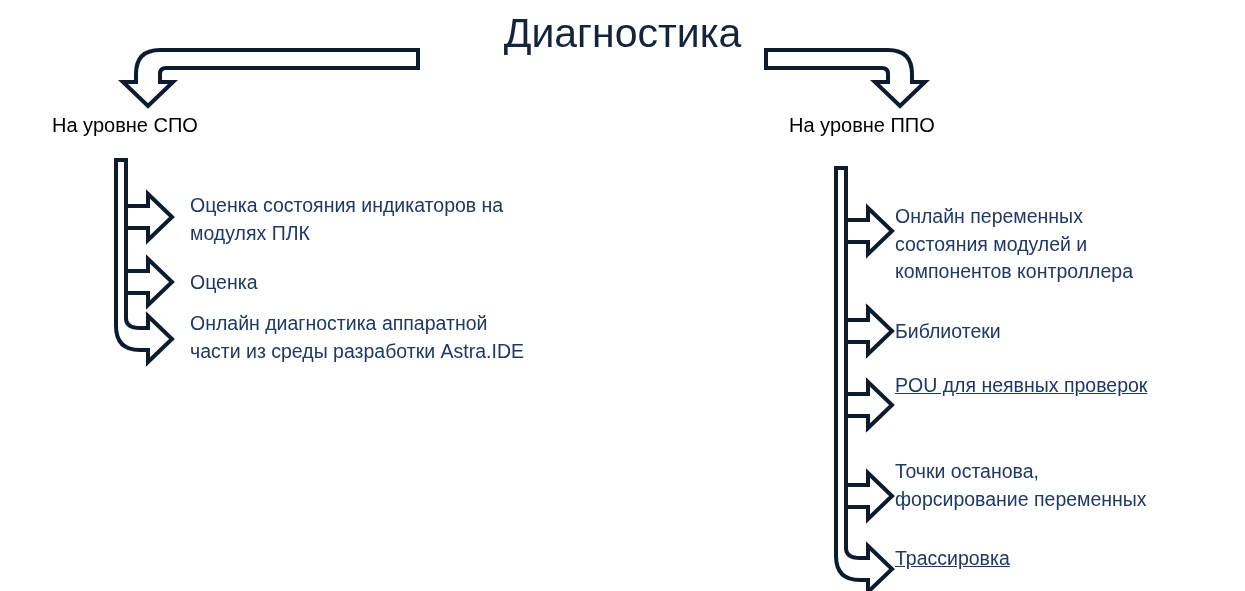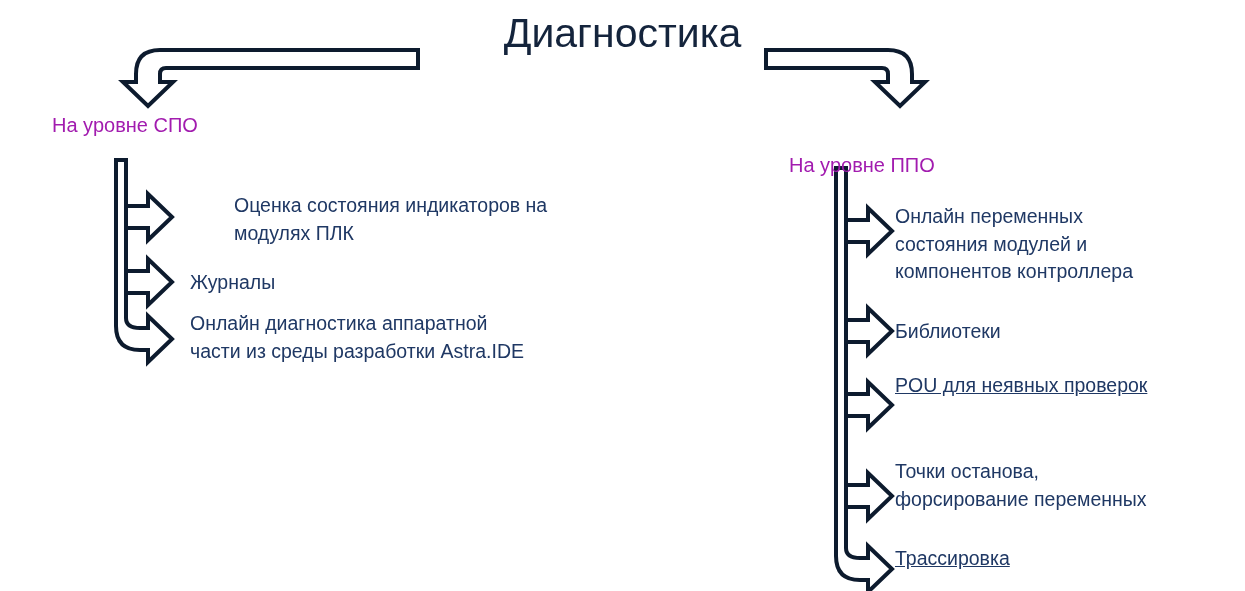--- a/index.html
+++ b/index.html
@@ -35,25 +35,25 @@
     font-size: 41px;
     line-height: 50px;
     color: #14243c;
     letter-spacing: 0px;
     white-space: nowrap;
   }
   .branch-label {
     position: absolute;
     font-size: 20px;
     line-height: 26px;
-    color: #a21caf;
+    color: #000000;
     white-space: nowrap;
   }
   .branch-label.left  { left: 52px;  top: 112px; }
-  .branch-label.right { left: 789px; top: 112px; margin-top: 40px; }
+  .branch-label.right { left: 789px; top: 112px; }
 
   .item-text {
     position: absolute;
     font-size: 19.5px;
     line-height: 27.5px;
     color: #1f3864;
     white-space: pre-line;
   }
   .col-left .item-text  { left: 190px; }
   .col-right .item-text { left: 895px; }
@@ -99,24 +99,24 @@
       <path d="M 846,220 L 868,220 L 868,208 L 892,231 L 868,254 L 868,242 L 846,242 Z"></path>
       <path d="M 846,320 L 868,320 L 868,308 L 892,331 L 868,354 L 868,342 L 846,342 Z"></path>
       <path d="M 846,394 L 868,394 L 868,382 L 892,405 L 868,428 L 868,416 L 846,416 Z"></path>
       <path d="M 846,485 L 868,485 L 868,473 L 892,496 L 868,519 L 868,507 L 846,507 Z"></path>
     </g>
   </svg>
 
   <div class="col-left">
     <div class="branch-label left">На уровне СПО</div>
 
-    <div class="item-text" style="top:192px;margin-left:44px;">Оценка состояния индикаторов на
+    <div class="item-text" style="top:192px;">Оценка состояния индикаторов на
 модулях ПЛК</div>
 
-    <div class="item-text" style="top:269px;">Журналы</div>
+    <div class="item-text" style="top:269px;">Оценка</div>
 
     <div class="item-text" style="top:310px;">Онлайн диагностика аппаратной
 части из среды разработки Astra.IDE</div>
   </div>
 
   <div class="col-right">
     <div class="branch-label right">На уровне ППО</div>
 
     <div class="item-text" style="top:203px;">Онлайн переменных
 состояния модулей и

